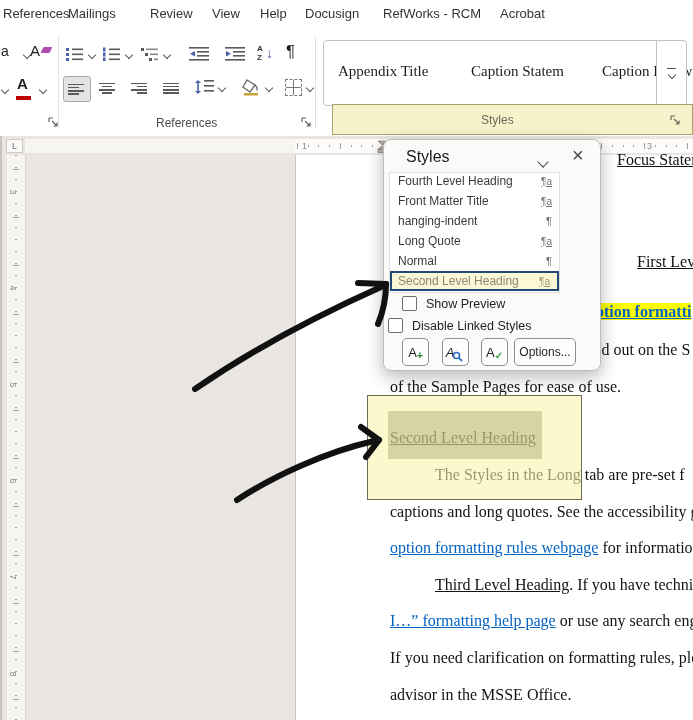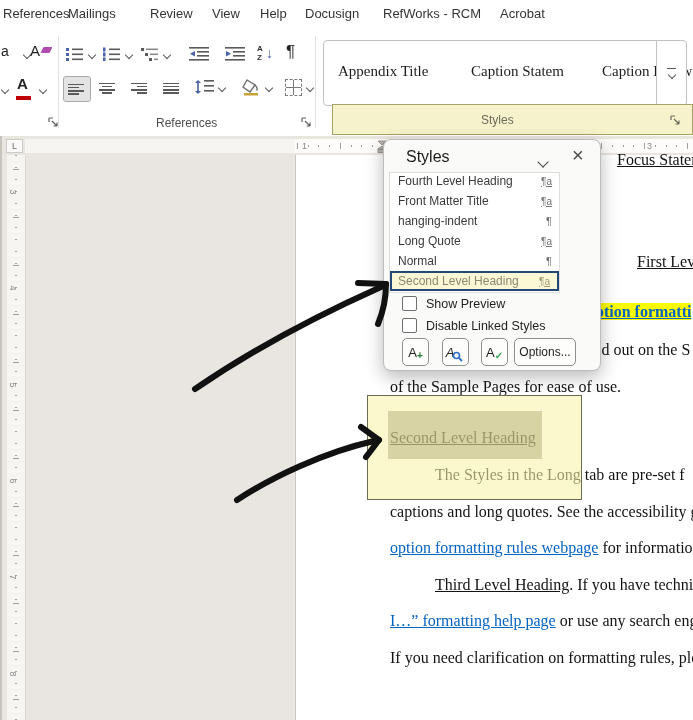--- a/index.html
+++ b/index.html
@@ -261,20 +261,21 @@
 
   <div id="sel-rect" class="abs"></div>
   <div class="dline u" style="left:390px;top:429px;">Second Level Heading</div>
   <div class="dline" style="left:435px;top:466px;">The Styles in the Long tab are pre-set f</div>
 
   <div class="dline" style="left:390px;top:503px;">captions and long quotes. See the accessibility g</div>
   <div class="dline" style="left:390px;top:539px;"><span class="dlink">option formatting rules webpage</span><span> for informatio</span></div>
   <div class="dline" style="left:435px;top:576px;font-family:Liberation Serif, serif;"><span class="u">Third Level Heading</span><span>. If you have techni</span></div>
   <div class="dline" style="left:390px;top:612px;"><span class="dlink">I…” formatting help page</span><span> or use any search eng</span></div>
   <div class="dline" style="left:390px;top:649px;">If you need clarification on formatting rules, ple</div>
+  <div class="dline" style="left:390px;top:686px;">advisor in the MSSE Office.</div>
 
   <div id="callout" class="abs"></div>
 
   <div id="pane" class="abs">
     <span id="pane-title">Styles</span>
     <span id="pane-chevron"><span class="chv"></span></span>
     <span id="pane-close">×</span>
 
     <div id="stylelist">
       <div class="srow" style="margin-top:-2px;">
@@ -300,21 +301,21 @@
       <div class="srow sel">
         <span>Second Level Heading</span>
         <span class="sicon linked">¶a</span>
       </div>
     </div>
 
     <div class="ckrow" style="left:18px;top:156px;">
       <span class="ckbox"></span>
       <span>Show Preview</span>
     </div>
-    <div class="ckrow" style="left:18px;top:178px;">
+    <div class="ckrow" style="left:4px;top:178px;">
       <span class="ckbox"></span>
       <span>Disable Linked Styles</span>
     </div>
 
     <div class="pbtn" style="left:18px;">
       <span>A</span>
       <span class="mini" style="color:#217a36;">+</span>
     </div>
     <div class="pbtn" style="left:58px;">
       <span style="font-style:italic;">A</span>

